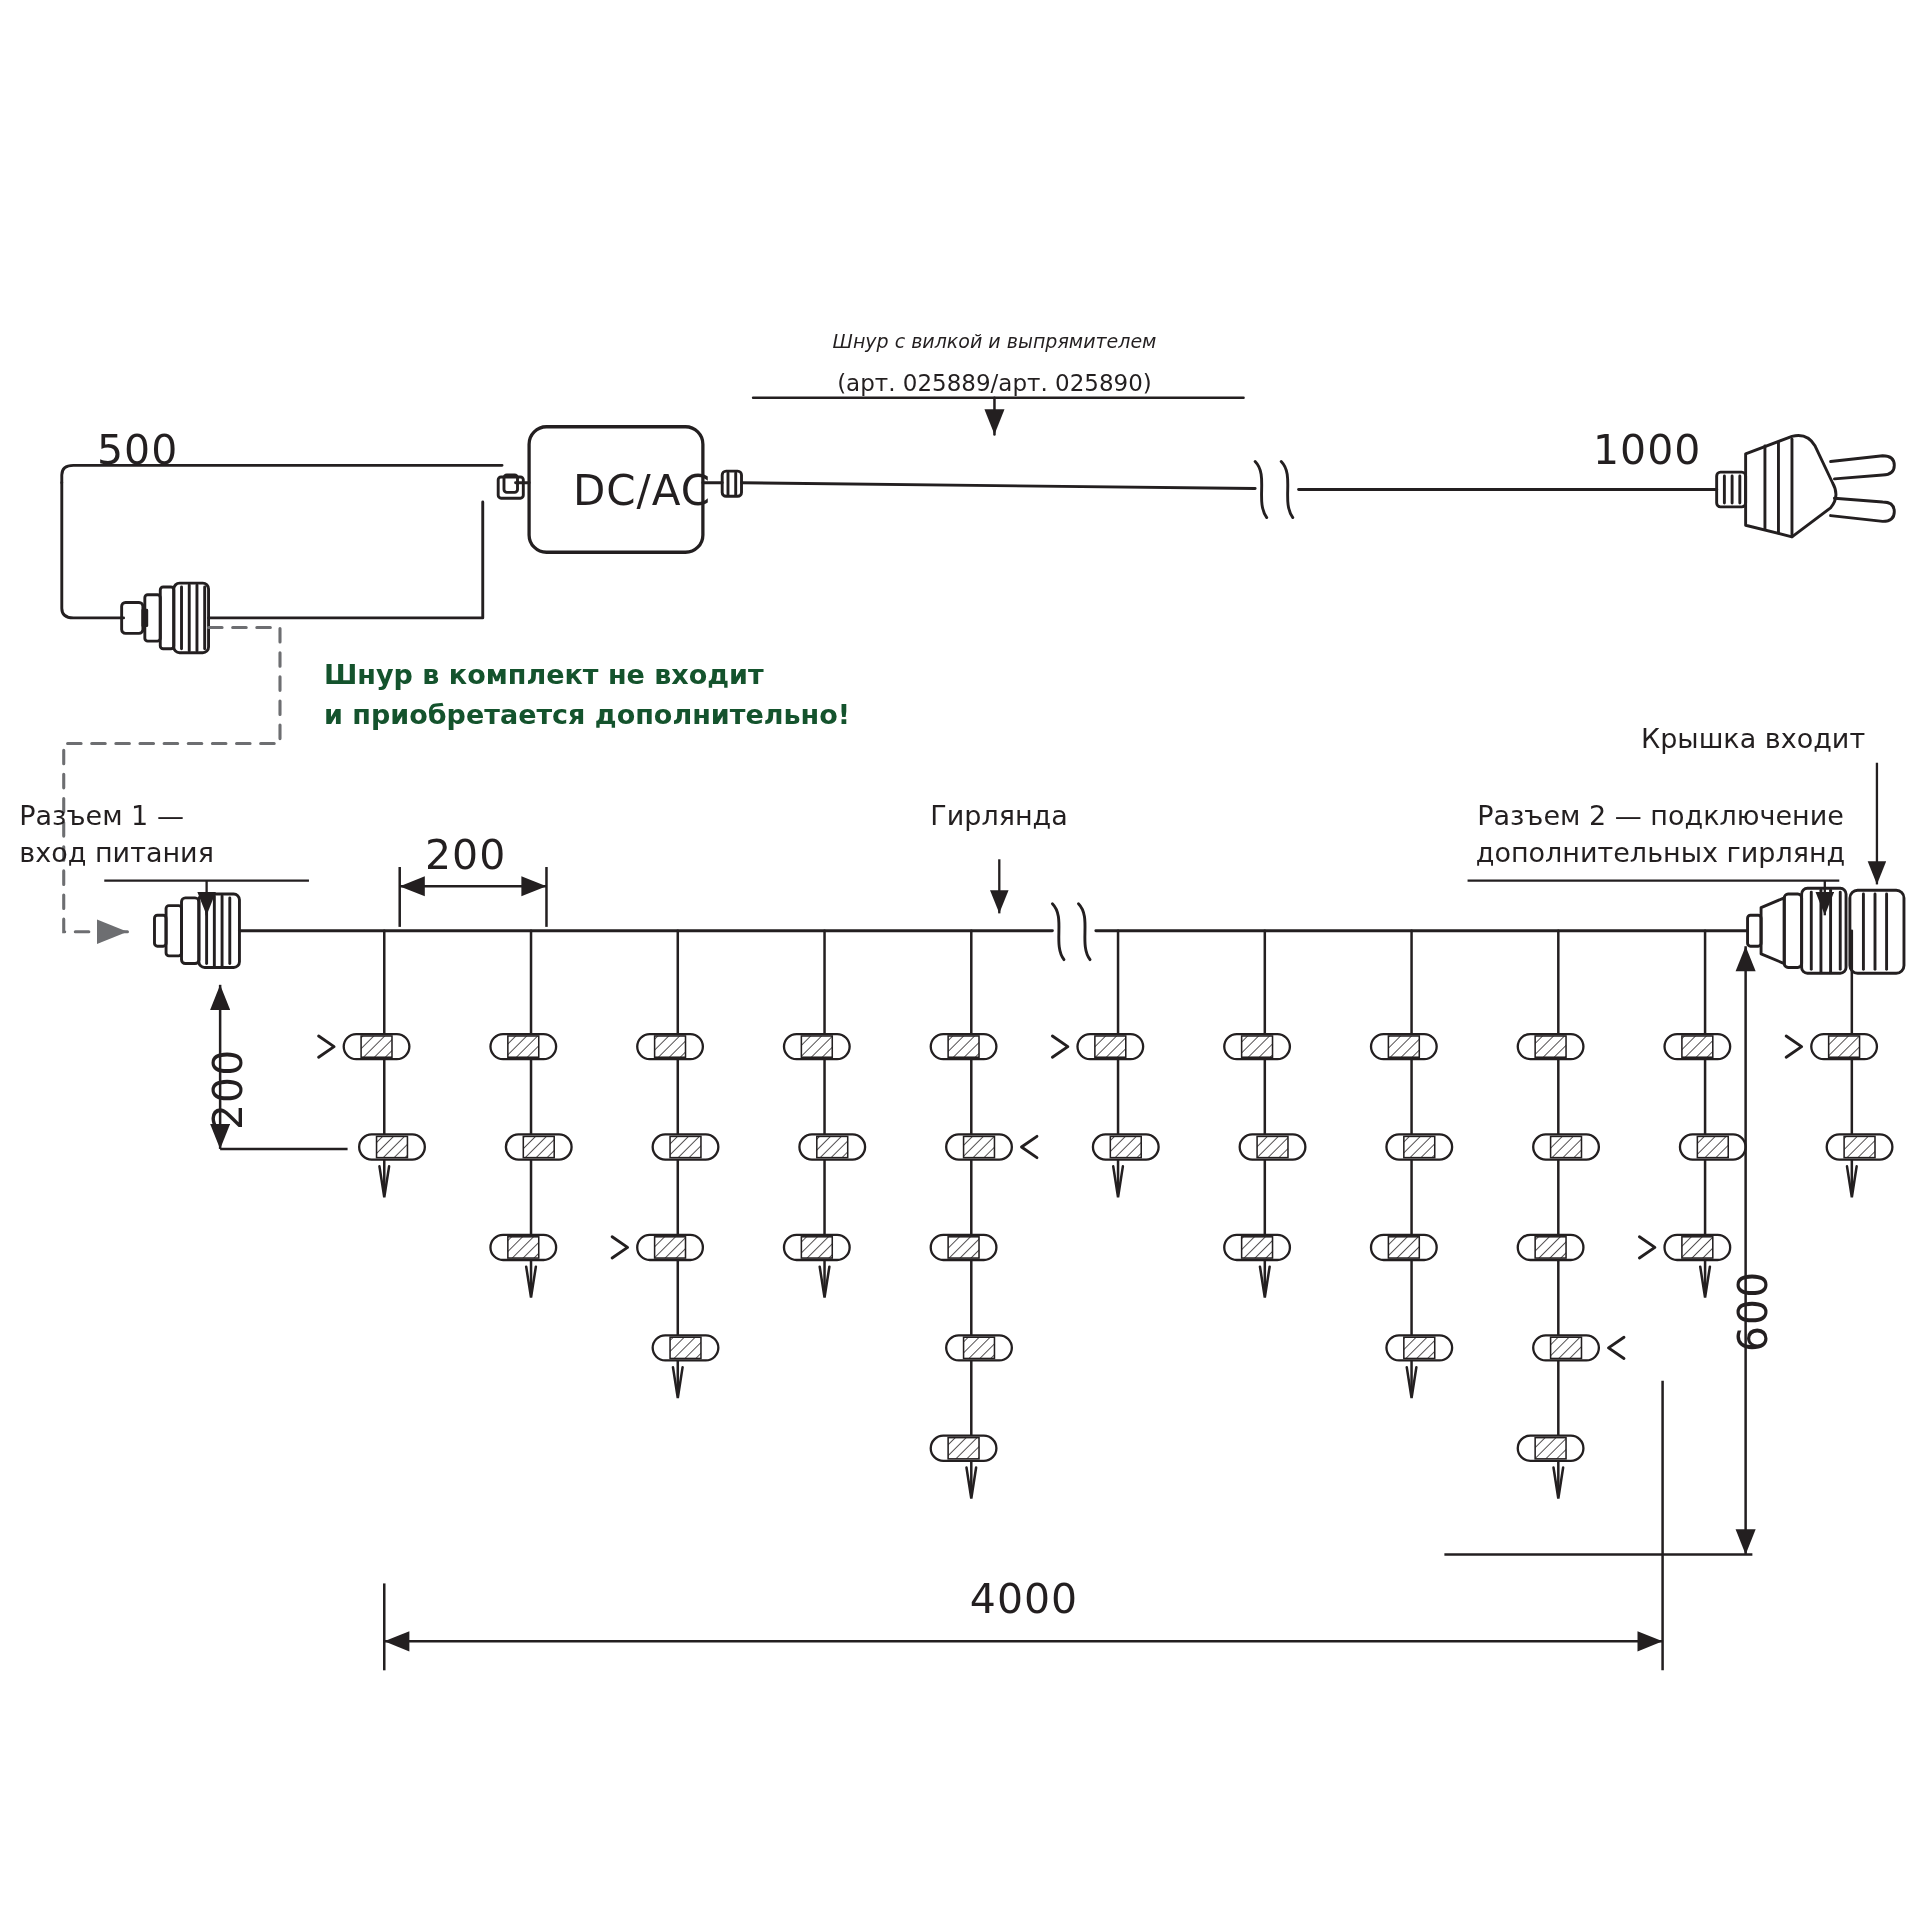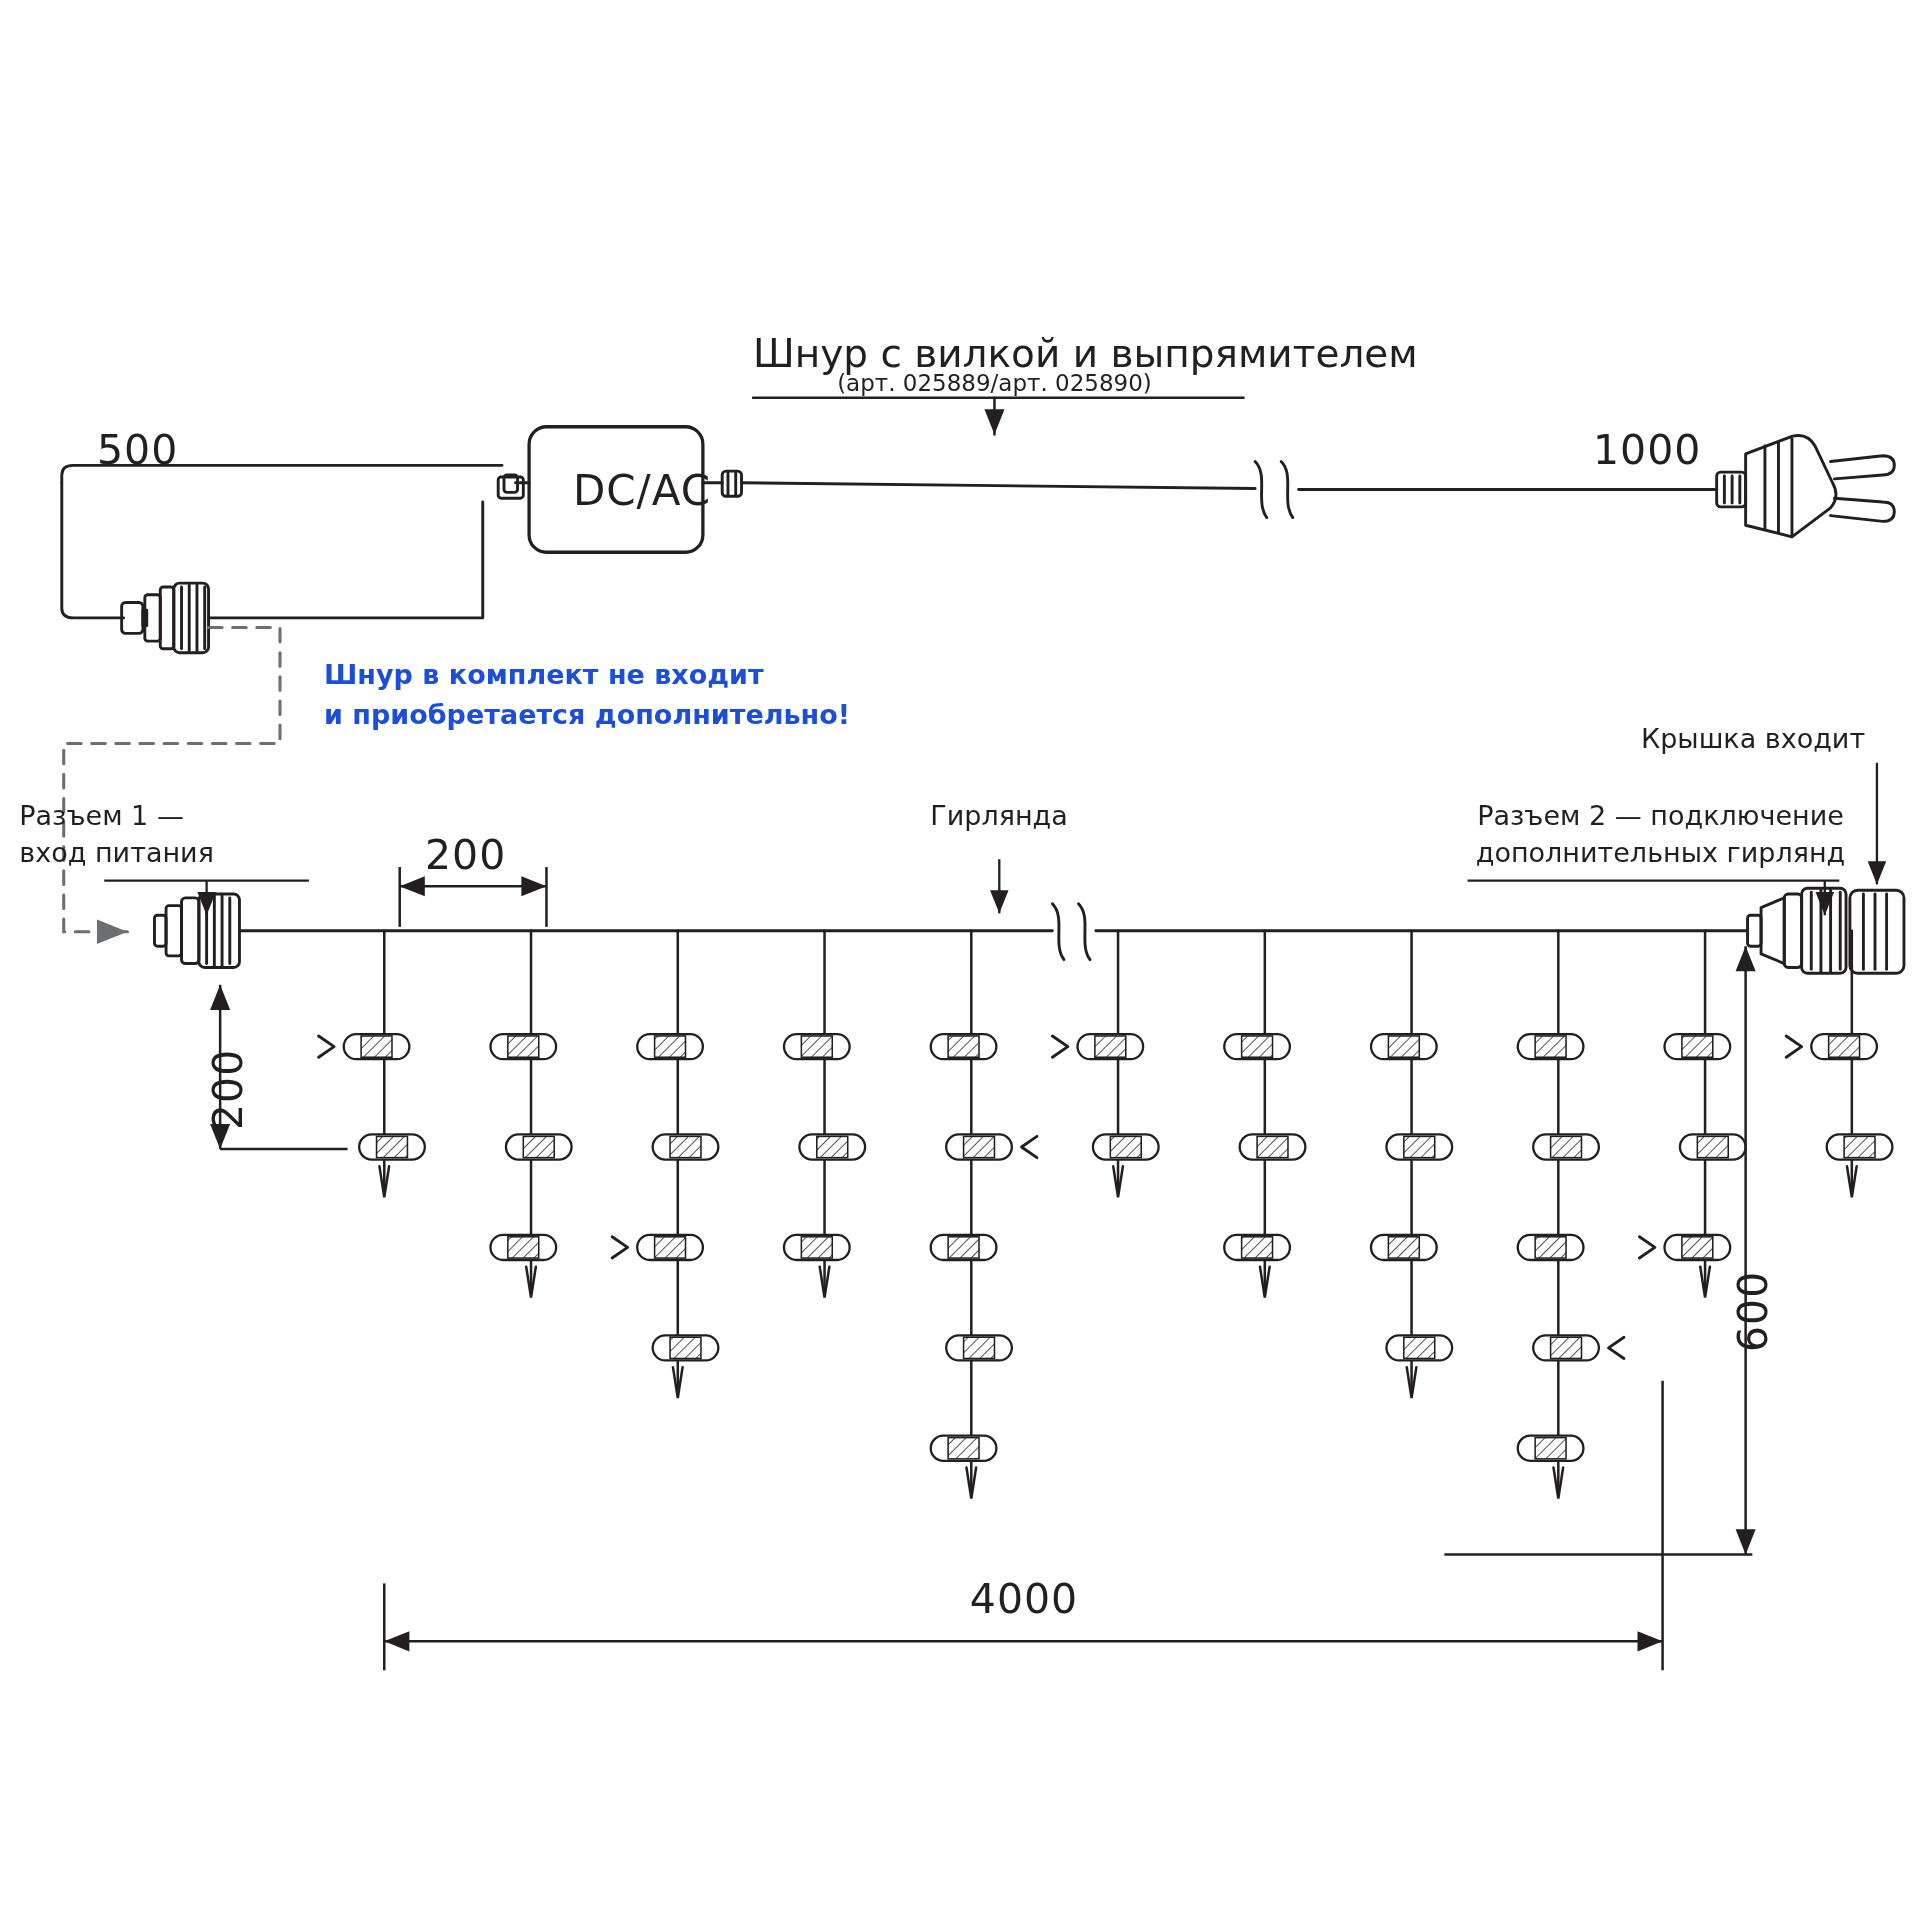--- a/index.html
+++ b/index.html
@@ -31,29 +31,30 @@
     font-family: "DejaVu Sans", sans-serif;
     color: #231f20;
     white-space: nowrap;
     line-height: 1.25;
   }
   .dim {
     font-size: 41px;
     letter-spacing: 1px;
   }
   .note-title {
-    font-size: 39px;
+    font-size: 19px;
+    font-style: italic;
   }
   .note-sub {
     font-size: 23px;
   }
   .warn {
     font-size: 27px;
     font-weight: bold;
-    color: #1d4ed8;
+    color: #14532d;
     line-height: 1.35;
   }
   .conn {
     font-size: 27px;
   }
   .center {
     text-align: center;
   }
   .right {
   }

